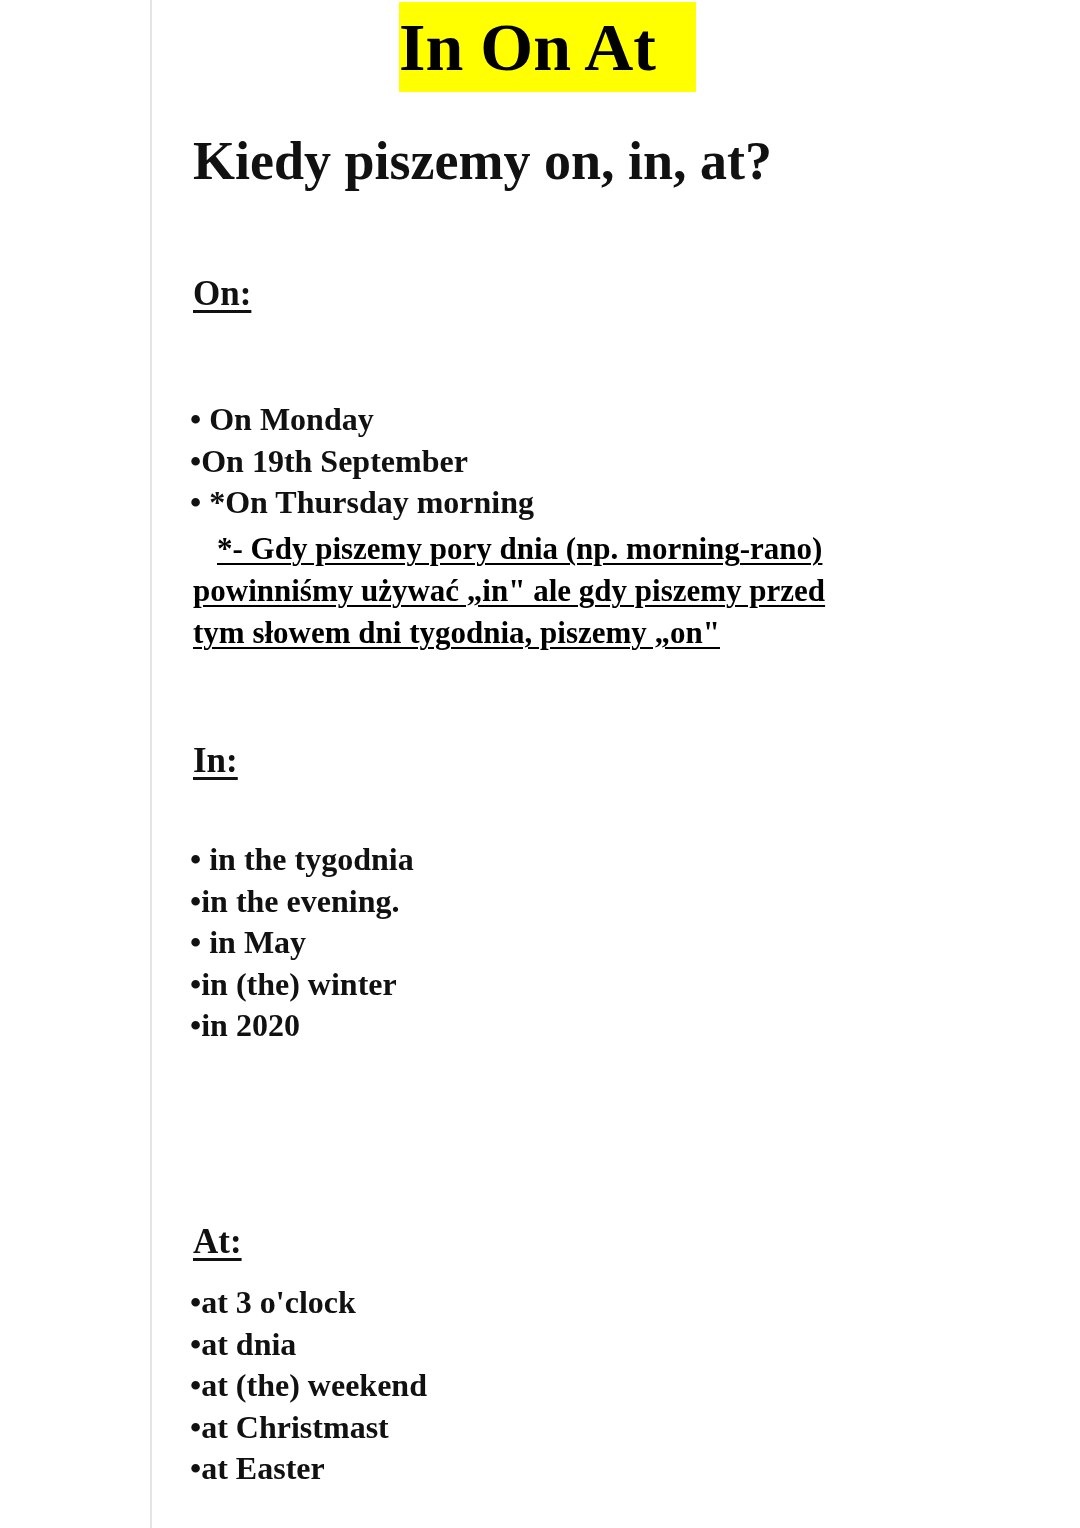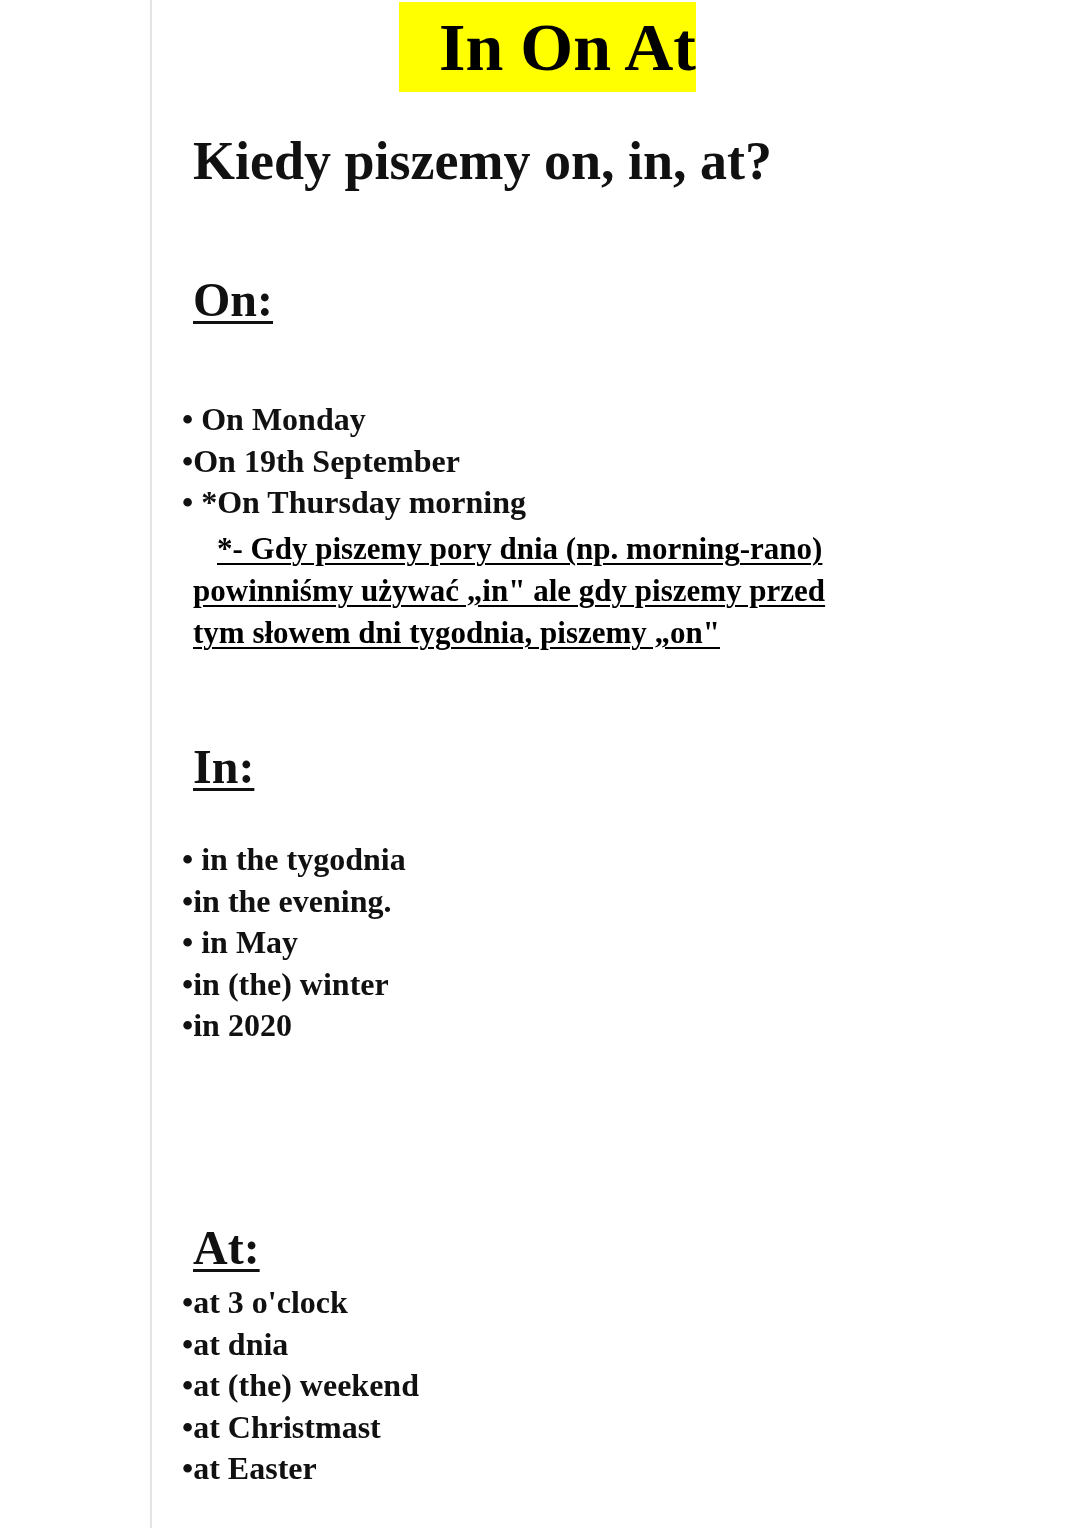--- a/index.html
+++ b/index.html
@@ -25,21 +25,21 @@
     }
     .title-wrap {
       position: absolute;
       left: 399px;
       top: 2px;
       width: 297px;
       height: 90px;
       background: #ffff00;
       display: flex;
       align-items: center;
-      justify-content: flex-end;
+      justify-content: flex-start;
     }
     .title {
       font-family: "Liberation Serif", serif;
       font-size: 68px;
       font-weight: bold;
       color: #000;
       letter-spacing: 0px;
       white-space: nowrap;
       line-height: 1;
     }
@@ -51,32 +51,32 @@
       font-size: 54px;
       font-weight: bold;
       color: #111;
       white-space: nowrap;
       line-height: 1;
     }
     .section-heading {
       position: absolute;
       left: 193px;
       font-family: "Liberation Serif", serif;
-      font-size: 48px;
+      font-size: 35px;
       font-weight: bold;
       color: #111;
       text-decoration: underline;
       text-decoration-thickness: 3px;
       text-underline-offset: 5px;
       line-height: 1;
       white-space: nowrap;
     }
     .list {
       position: absolute;
-      left: 182px;
+      left: 190px;
       margin: 0;
       padding: 0;
       list-style: none;
     }
     .list li {
       font-family: "Liberation Serif", serif;
       font-size: 32px;
       font-weight: bold;
       color: #111;
       height: 41.5px;

